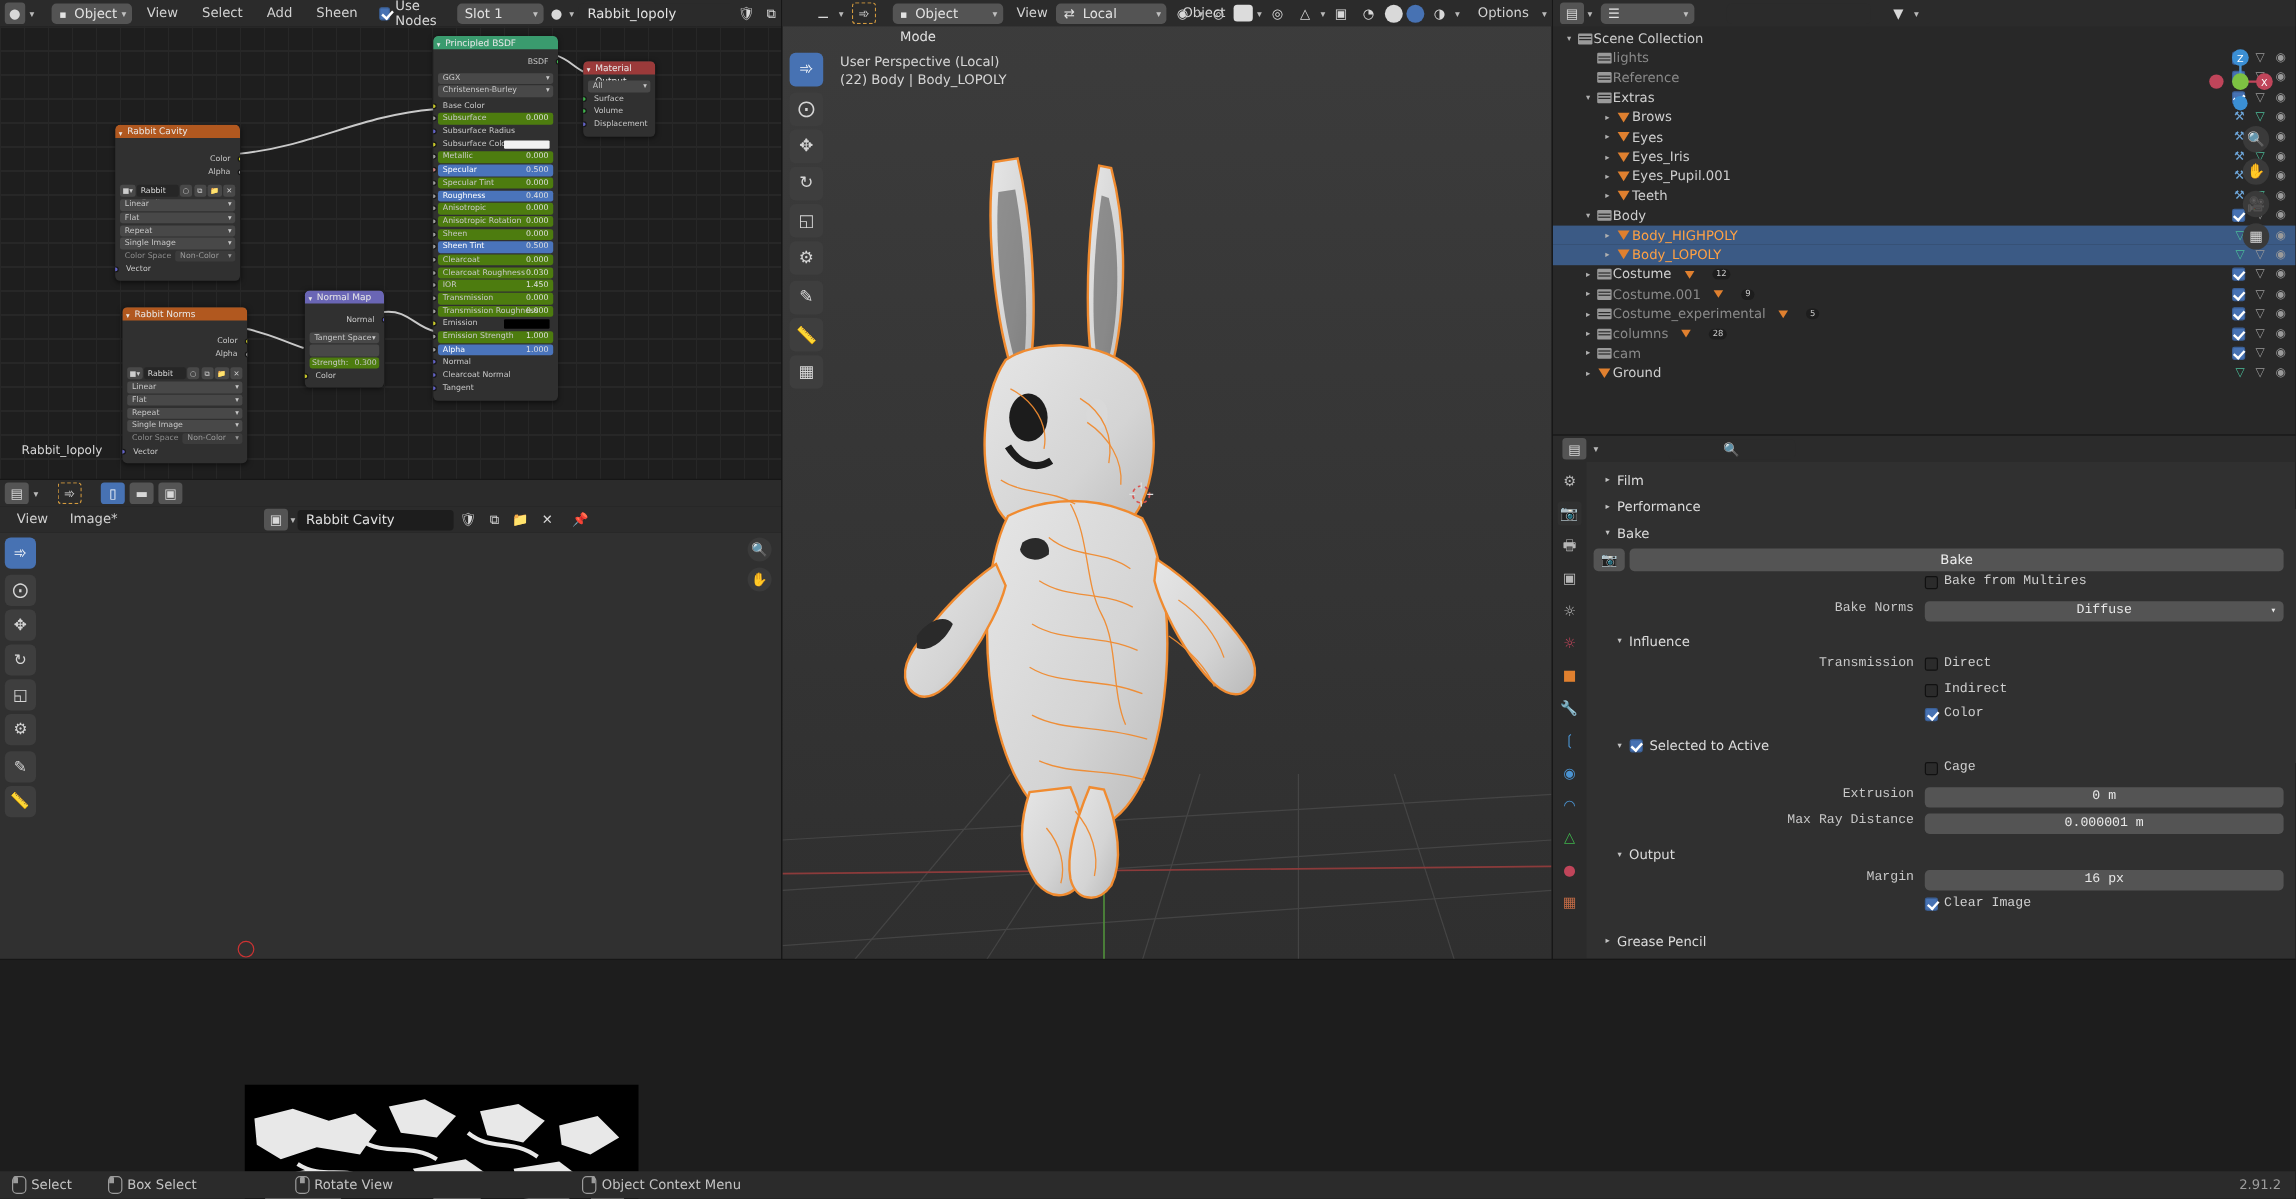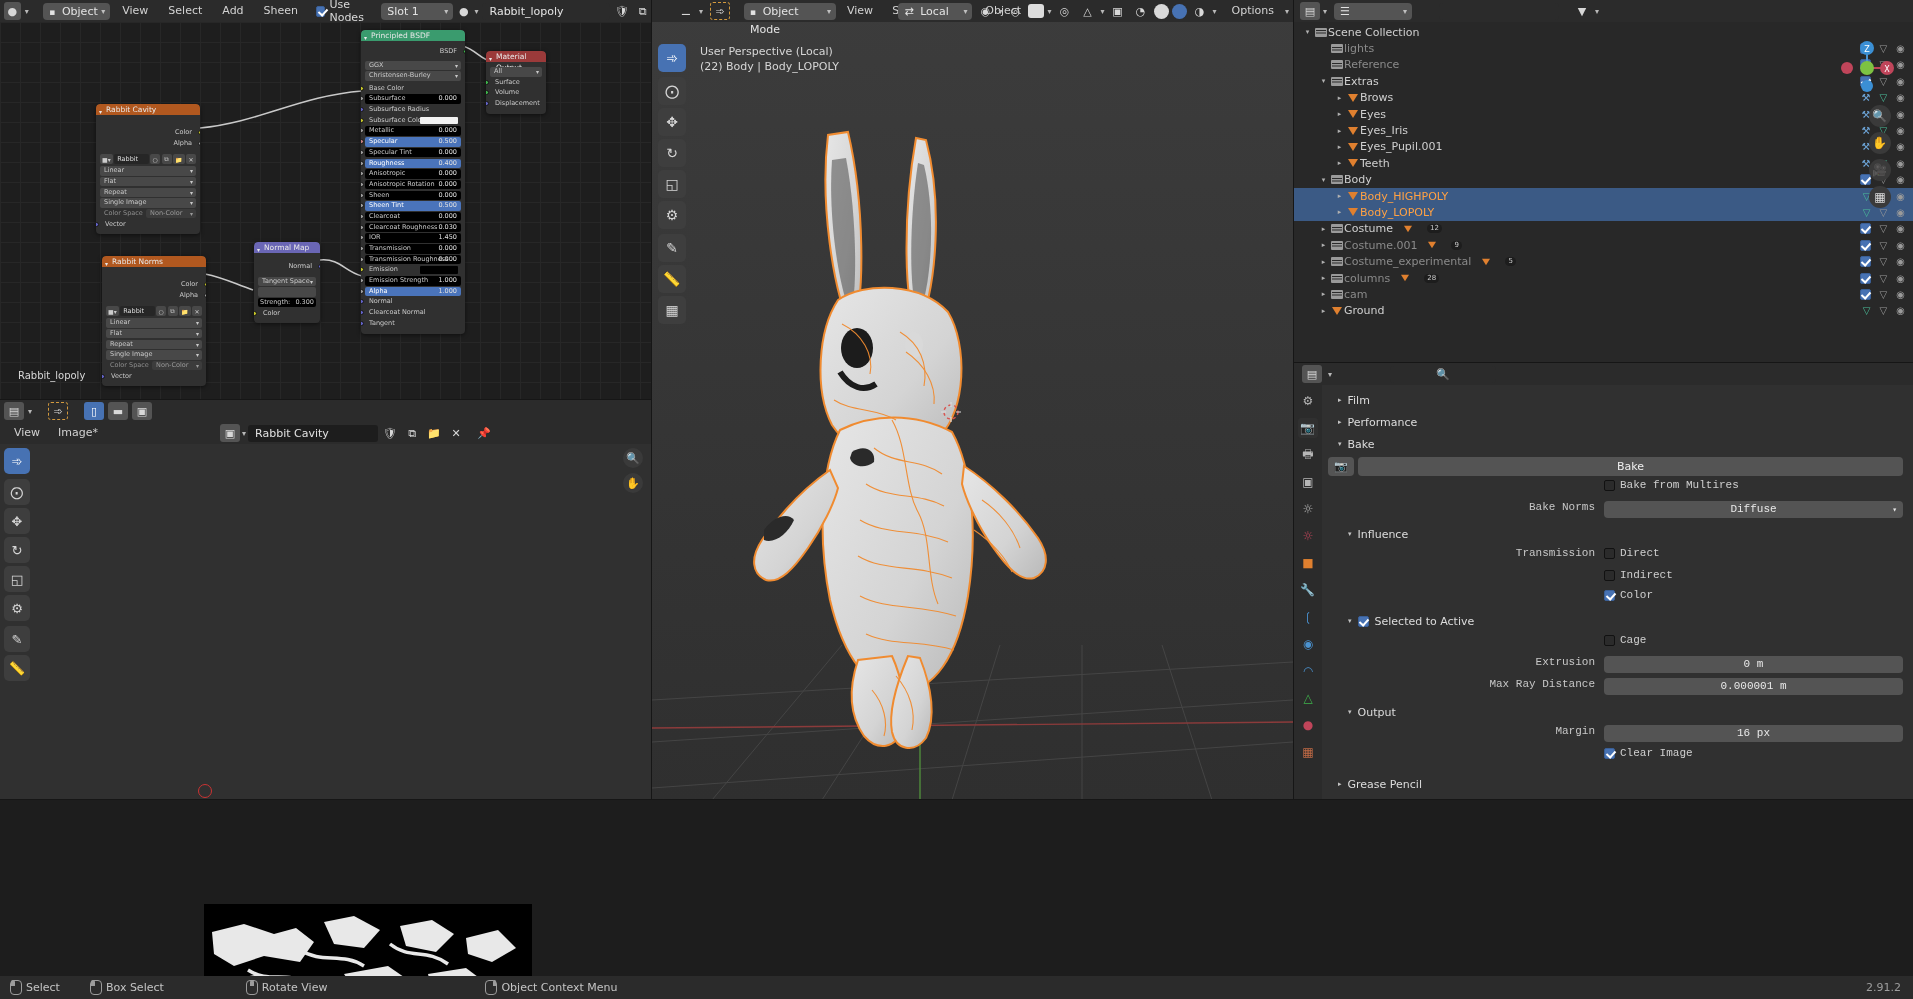--- a/index.html
+++ b/index.html
@@ -61,21 +61,21 @@
   .node .nh{
     height:11px;line-height:11px;font-size:7.5px;padding-left:10px;color:#e8e8e8;
     border-radius:4px 4px 0 0;position:relative;
   }
   .node .nh .tri{position:absolute;left:3px;top:2px;font-size:6px;color:#e8e8e8;}
   .nb{padding:3px 4px 4px;}
   .nrow{
     position:relative;height:9.5px;line-height:9.5px;font-size:6.5px;color:#c9c9c9;
     margin-bottom:1.2px;padding-left:4px;
   }
-  .nrow.field{background:#000000;border-radius:2px;}
+  .nrow.field{background:#4d7c0f;border-radius:2px;}
   .nrow.blue{background:#4a74bb;border-radius:2px;color:#fff;}
   .nrow .v{position:absolute;right:4px;top:0;color:#e0e0e0;}
   .nrow .lbl{position:relative;}
   .nrow.out{text-align:right;padding-right:4px;background:transparent;}
   .sock{
     position:absolute;width:5px;height:5px;border-radius:50%;border:1px solid #161616;top:2px;
   }
   .sock.l{left:-6.5px;} .sock.r{right:-6.5px;}
   .s-yellow{background:#c7c729;} .s-grey{background:#9e9e9e;}
   .s-purple{background:#6363c7;} .s-green{background:#3fb54c;}
@@ -539,21 +539,21 @@
     <span class="drop" style="width:92px">
       <span style="margin-right:3px;font-size:9px">▪</span>
       <span>Object Mode</span>
       <span class="ch">▾</span>
     </span>
     <span class="flat">View</span>
     <span class="flat">Select</span>
     <span class="flat">Add</span>
     <span class="flat">Object</span>
     <span id="vp-topright">
-      <span class="drop" style="width:74px">
+      <span class="drop" style="width:92px">
         <span style="margin-right:3px">⇄</span>
         <span>Local</span>
         <span class="ch">▾</span>
       </span>
       <span class="icobox tr">◉</span>
       <span style="font-size:8px;color:#b9b9b9">▾</span>
       <span class="icobox tr">◎</span>
       <span class="icobox" style="background:#dcdcdc;width:16px;height:14px"></span>
       <span style="font-size:8px;color:#b9b9b9">▾</span>
       <span class="icobox tr">◎</span>

